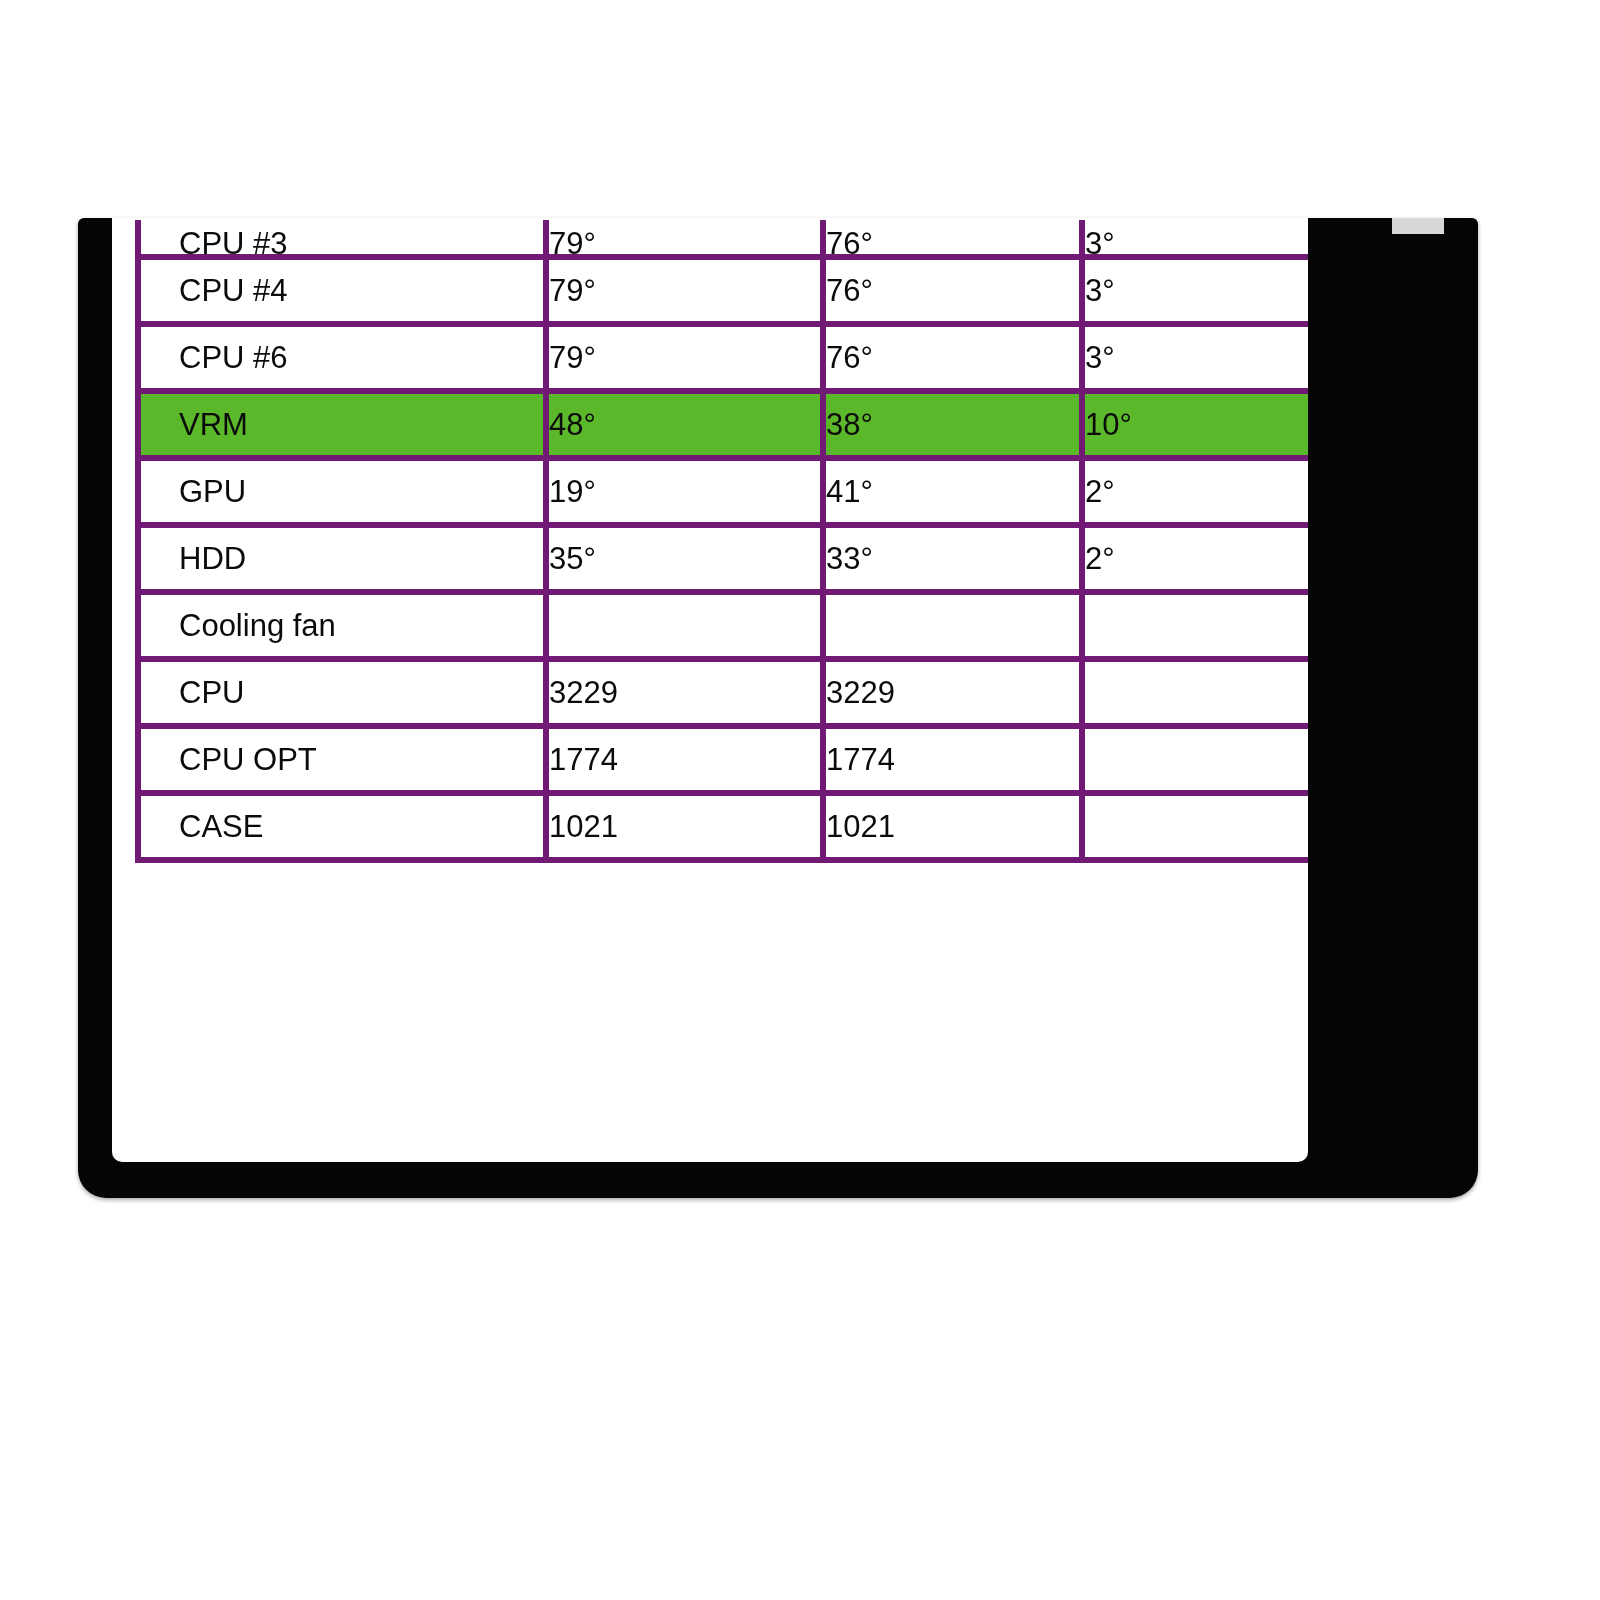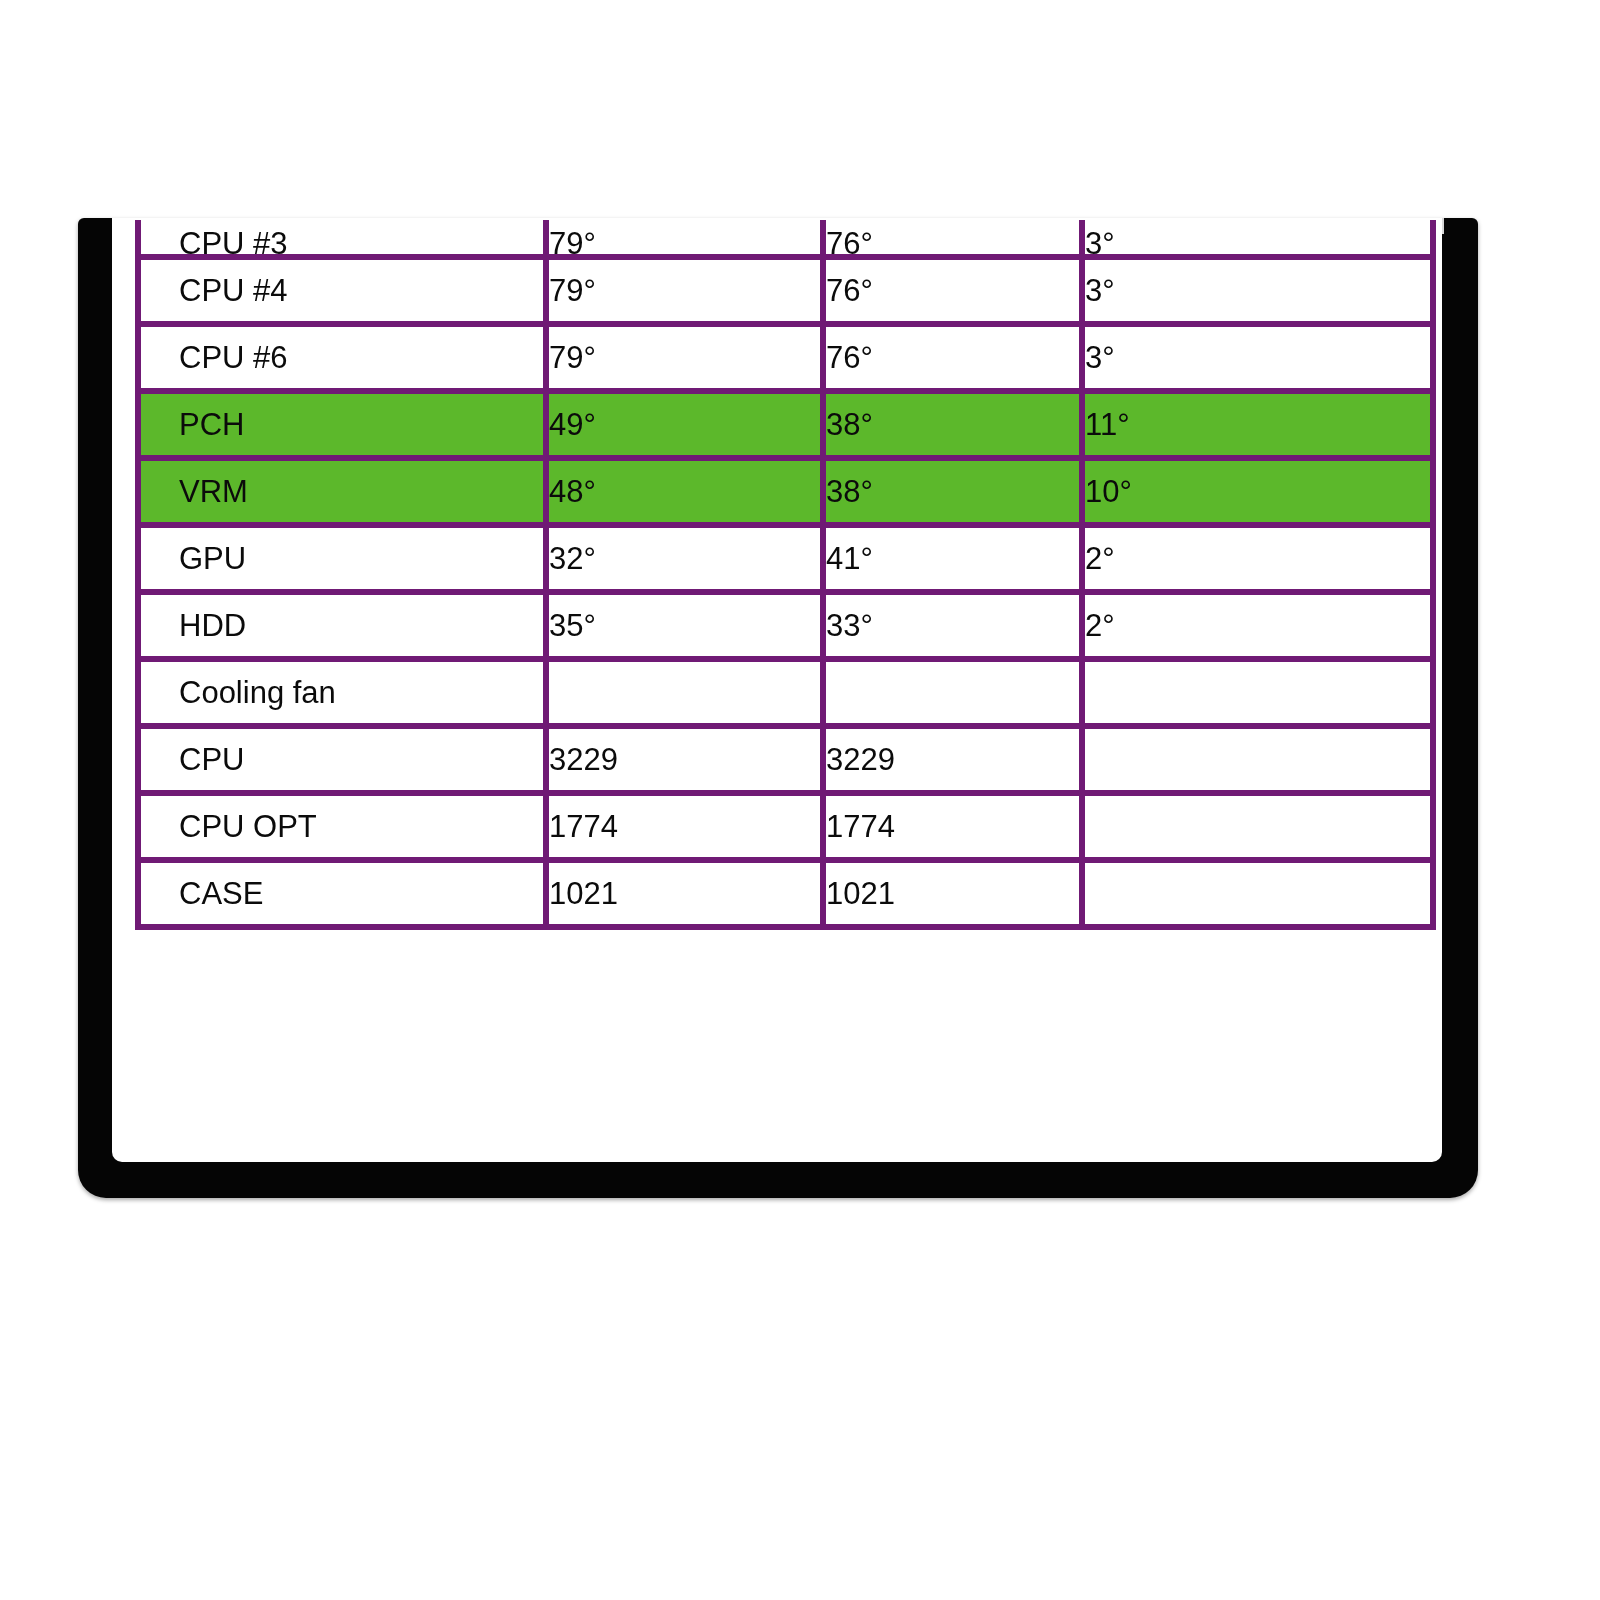--- a/index.html
+++ b/index.html
@@ -28,21 +28,21 @@
     height: 980px;
     background: #050505;
     border-radius: 6px 6px 28px 28px;
     box-shadow: 0 2px 4px rgba(0,0,0,0.35);
   }
 
   #screen {
     position: absolute;
     left: 112px;
     top: 218px;
-    width: 1330px;
+    width: 1196px;
     height: 944px;
     background: #ffffff;
     overflow: hidden;
     border-radius: 0 0 10px 10px;
   }
 
   
   .artifact {
     position: absolute;
     background: #d8d8d8;
@@ -137,37 +137,31 @@
 
           <tr>
             <td class="name">CPU #6</td>
             <td class="num">79°</td>
             <td class="num">76°</td>
             <td class="num">3°</td>
           </tr>
 
 
 
-          <tr class="hl">
-            <td class="name">PCH</td>
-            <td class="num">49°</td>
-            <td class="num">38°</td>
-            <td class="num">11°</td>
-          </tr>
 
           <tr class="hl">
             <td class="name">VRM</td>
             <td class="num">48°</td>
             <td class="num">38°</td>
             <td class="num">10°</td>
           </tr>
 
           <tr>
             <td class="name">GPU</td>
-            <td class="num">32°</td>
+            <td class="num">19°</td>
             <td class="num">41°</td>
             <td class="num">2°</td>
           </tr>
 
           <tr>
             <td class="name">HDD</td>
             <td class="num">35°</td>
             <td class="num">33°</td>
             <td class="num">2°</td>
           </tr>

